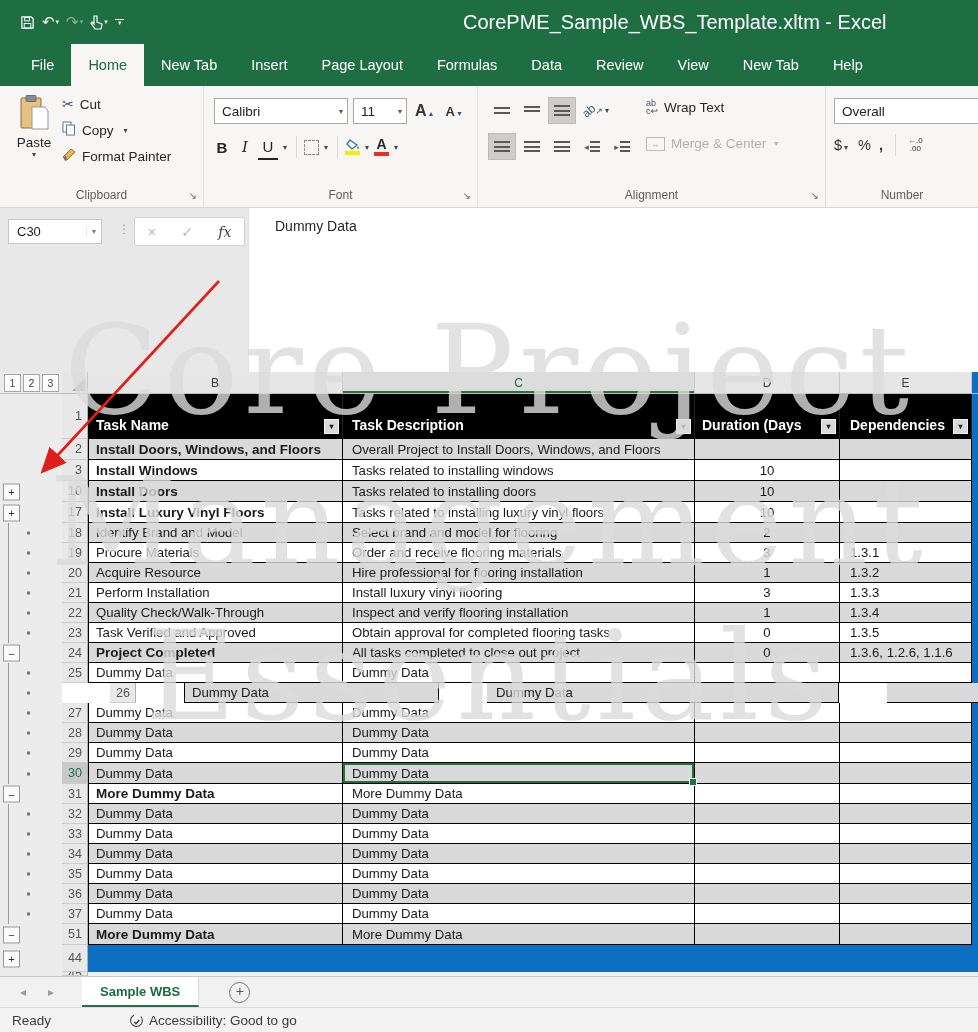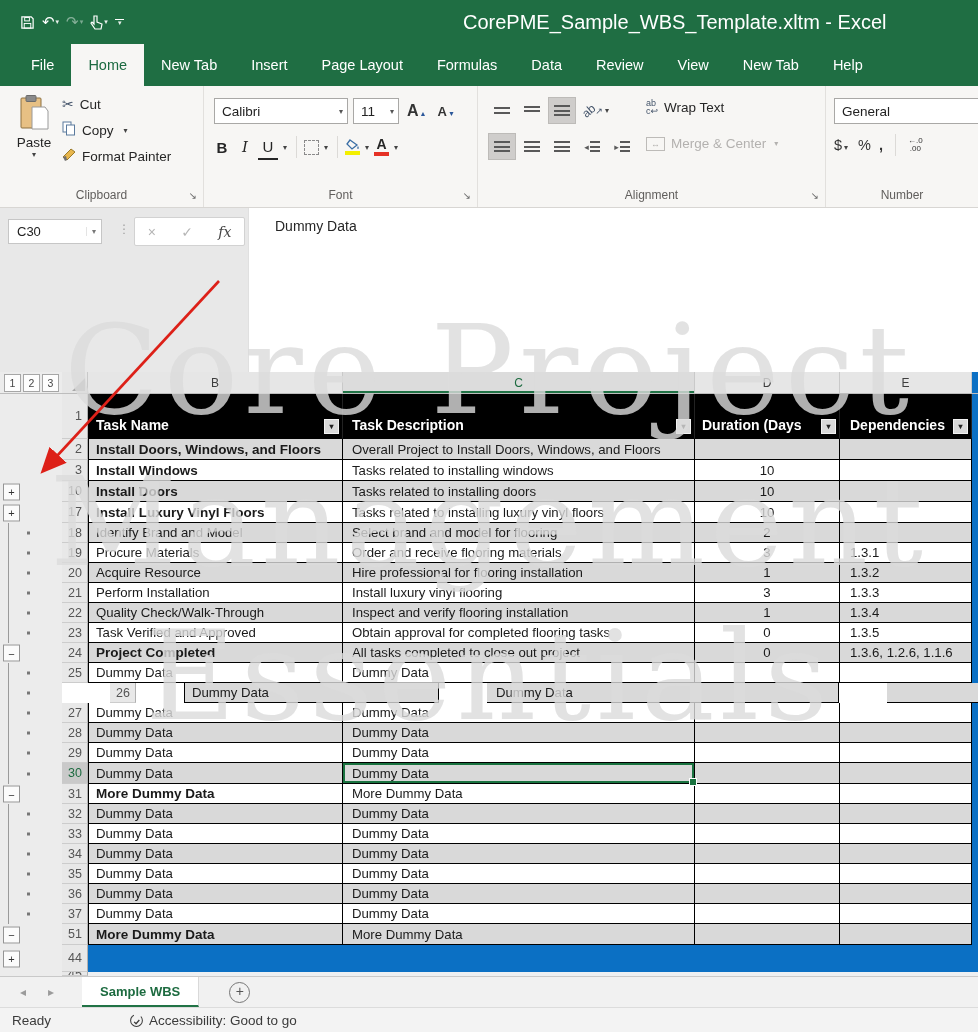--- a/index.html
+++ b/index.html
@@ -199,21 +199,21 @@
     <div class="glabel">Clipboard</div>
     <div class="launcher">↘</div>
   </div>
 
   <div class="rgroup g-font">
     <div class="font-row1">
       <div class="combo" style="width:134px;">
         <span>Calibri</span>
         <span class="chev">▾</span>
       </div>
-      <div class="combo" style="width:46px;">
+      <div class="combo" style="width:54px;">
         <span>11</span>
         <span class="chev">▾</span>
       </div>
       <span class="fsz">
           <span>A</span>
           <span class="tri">▲</span>
         </span>
       <span class="fsz" style="font-size:13px;">
           <span>A</span>
           <span class="tri">▼</span>
@@ -298,21 +298,21 @@
       <span>Merge &amp; Center</span>
       <span class="chev2" style="color:#b3b1af;">▾</span>
     </div>
     <div class="glabel">Alignment</div>
     <div class="launcher">↘</div>
   </div>
 
   <div class="rgroup g-num">
     <div class="num-row1">
       <div class="combo numcombo">
-        <span>General</span>
+        <span>Overall</span>
       </div>
     </div>
     <div class="num-row2">
       <span><span>$</span><span class="chev2">▾</span></span>
       <span>%</span>
       <span style="font-weight:bold;">,</span>
       <span class="vsep"></span>
       <span class="decic">
         <span>←.0</span>
           <span>.00</span>

